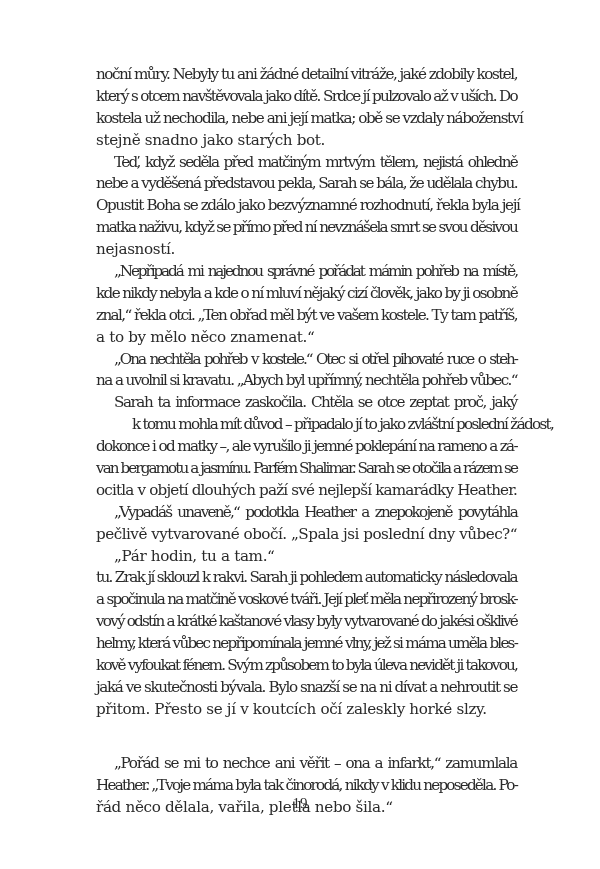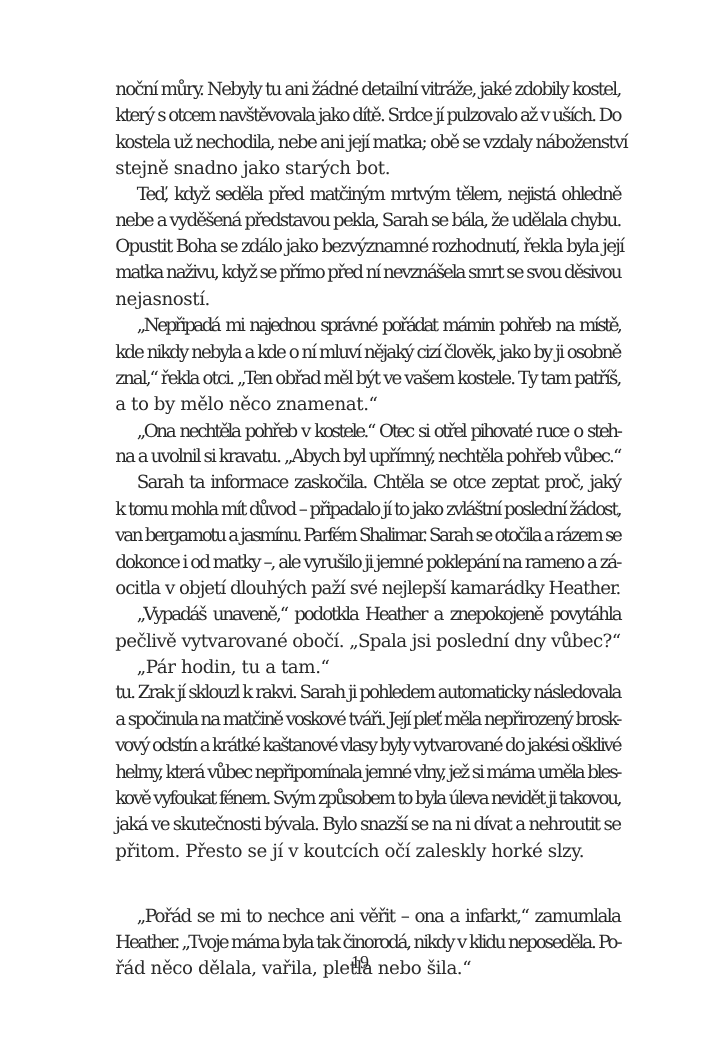--- a/index.html
+++ b/index.html
@@ -84,23 +84,23 @@
       <span class="line last">a to by mělo něco znamenat.“</span>
     </div>
 
     <div>
       <span class="line indent" style="letter-spacing: -2.01406px;">„Ona nechtěla pohřeb v kostele.“ Otec si otřel pihovaté ruce o steh-</span>
       <span class="line last" style="letter-spacing: -1.59081px;">na a uvolnil si kravatu. „Abych byl upřímný, nechtěla pohřeb vůbec.“</span>
     </div>
 
     <div>
       <span class="line indent" style="letter-spacing: -1.46769px;">Sarah ta informace zaskočila. Chtěla se otce zeptat proč, jaký</span>
-      <span class="line" style="letter-spacing: -1.71224px;">k tomu mohla mít důvod – připadalo jí to jako zvláštní poslední žádost,</span>
+      <span class="line" style="letter-spacing: -1.71224px; margin-left: 36px;">k tomu mohla mít důvod – připadalo jí to jako zvláštní poslední žádost,</span>
+      <span class="line" style="letter-spacing: -1.65163px;">dokonce i od matky –, ale vyrušilo ji jemné poklepání na rameno a zá-</span>
       <span class="line" style="letter-spacing: -1.93039px;">van bergamotu a jasmínu. Parfém Shalimar. Sarah se otočila a rázem se</span>
-      <span class="line" style="letter-spacing: -1.65163px;">dokonce i od matky –, ale vyrušilo ji jemné poklepání na rameno a zá-</span>
       <span class="line last" style="letter-spacing: -0.839498px;">ocitla v objetí dlouhých paží své nejlepší kamarádky Heather.</span>
     </div>
 
     <div>
       <span class="line indent" style="letter-spacing: -1.75572px;">„Vypadáš unaveně,“ podotkla Heather a znepokojeně povytáhla</span>
       <span class="line last" style="letter-spacing: -0.516487px;">pečlivě vytvarované obočí. „Spala jsi poslední dny vůbec?“</span>
     </div>
 
     <div>
       <span class="line indent last">„Pár hodin, tu a tam.“</span>

